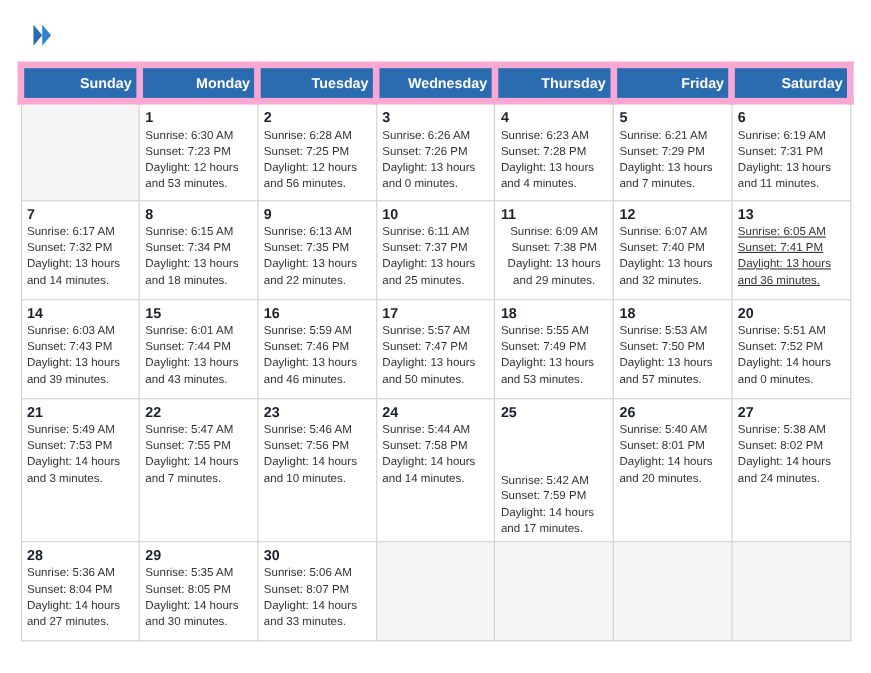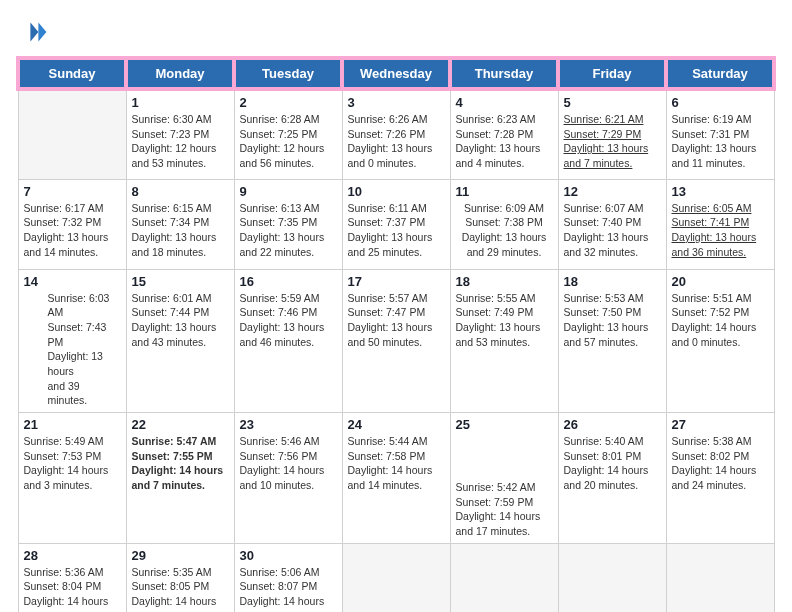--- a/index.html
+++ b/index.html
@@ -45,24 +45,24 @@
     }
     .calendar {
       width: 100%;
       border-collapse: collapse;
       font-size: 11px;
     }
     .calendar th {
       background: #2b6cb0;
       color: #fff;
       padding: 6px 4px;
-      text-align: center;
+      text-align: right;
       font-size: 13px;
       font-weight: bold;
-      border: 4px solid #f9a8d4;
+      border: 6px solid #f9a8d4;
     }
     .calendar td {
       border: 1px solid #d0d0d0;
       vertical-align: top;
       padding: 4px 5px;
       width: 108px;
       min-height: 80px;
       background: #fff;
     }
     .calendar td.empty {
@@ -144,21 +144,21 @@
         </td>
         <td>
           <div class="day-number">4</div>
           <div class="day-info" style="white-space: pre-line;">Sunrise: 6:23 AM
 Sunset: 7:28 PM
 Daylight: 13 hours
 and 4 minutes.</div>
         </td>
         <td>
           <div class="day-number">5</div>
-          <div class="day-info" style="white-space: pre-line; text-decoration: underline;">Sunrise: 6:21 AM
+          <div class="day-info" style="white-space: pre-line;">Sunrise: 6:21 AM
 Sunset: 7:29 PM
 Daylight: 13 hours
 and 7 minutes.</div>
         </td>
         <td>
           <div class="day-number">6</div>
           <div class="day-info" style="white-space: pre-line;">Sunrise: 6:19 AM
 Sunset: 7:31 PM
 Daylight: 13 hours
 and 11 minutes.</div>
@@ -211,21 +211,21 @@
           <div class="day-number">13</div>
           <div class="day-info" style="white-space: pre-line; text-decoration: underline;">Sunrise: 6:05 AM
 Sunset: 7:41 PM
 Daylight: 13 hours
 and 36 minutes.</div>
         </td>
       </tr>
       <tr class="week-row">
         <td>
           <div class="day-number">14</div>
-          <div class="day-info" style="white-space: pre-line; margin-left: 24px;">Sunrise: 6:03 AM
+          <div class="day-info" style="white-space: pre-line;">Sunrise: 6:03 AM
 Sunset: 7:43 PM
 Daylight: 13 hours
 and 39 minutes.</div>
         </td>
         <td>
           <div class="day-number">15</div>
           <div class="day-info" style="white-space: pre-line;">Sunrise: 6:01 AM
 Sunset: 7:44 PM
 Daylight: 13 hours
 and 43 minutes.</div>
@@ -269,21 +269,21 @@
       <tr class="week-row">
         <td>
           <div class="day-number">21</div>
           <div class="day-info" style="white-space: pre-line;">Sunrise: 5:49 AM
 Sunset: 7:53 PM
 Daylight: 14 hours
 and 3 minutes.</div>
         </td>
         <td>
           <div class="day-number">22</div>
-          <div class="day-info" style="white-space: pre-line; font-weight: bold;">Sunrise: 5:47 AM
+          <div class="day-info" style="white-space: pre-line;">Sunrise: 5:47 AM
 Sunset: 7:55 PM
 Daylight: 14 hours
 and 7 minutes.</div>
         </td>
         <td>
           <div class="day-number">23</div>
           <div class="day-info" style="white-space: pre-line;">Sunrise: 5:46 AM
 Sunset: 7:56 PM
 Daylight: 14 hours
 and 10 minutes.</div>

